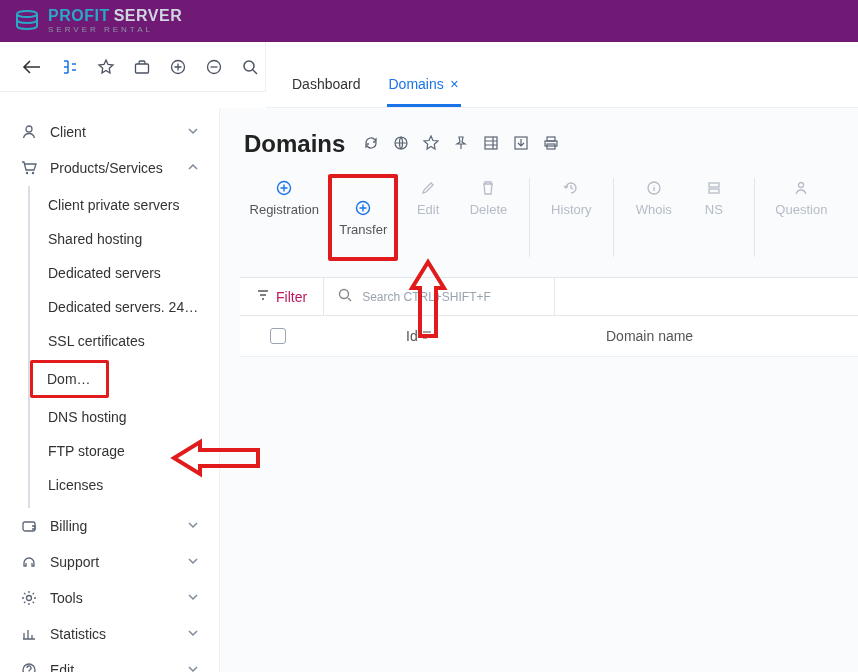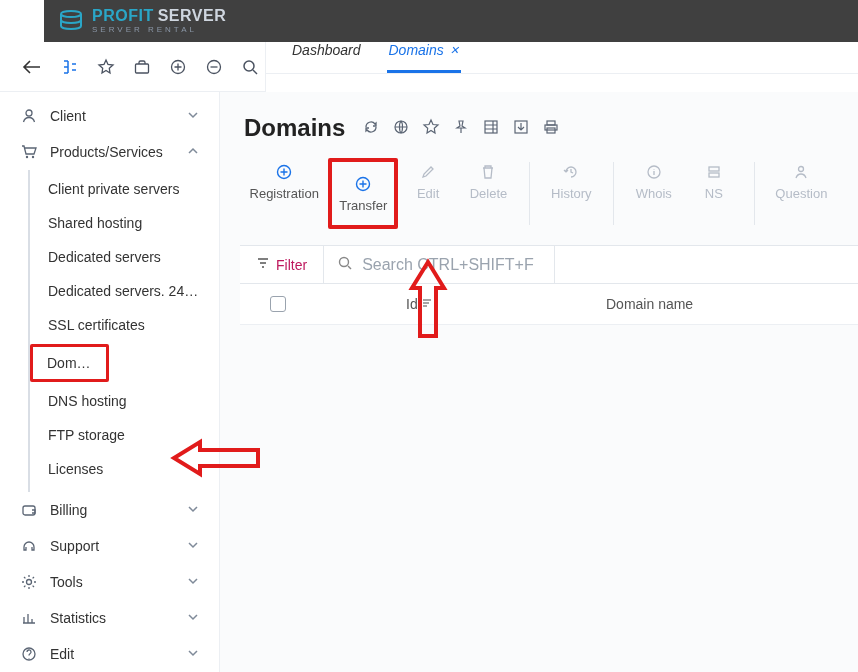--- a/index.html
+++ b/index.html
@@ -7,26 +7,25 @@
     margin: 0;
     font-family: -apple-system, BlinkMacSystemFont, "Segoe UI", Arial, sans-serif;
     font-size: 14px;
     color: #333;
     background: #fff;
     width: 858px;
     height: 672px;
     overflow: hidden;
   }
   .topbar {
-    background: #404040;
+    background: #701a75;
     height: 42px;
     display: flex;
     align-items: center;
     padding: 0 14px;
-    margin-left: 44px;
   }
   .logo { display: flex; align-items: center; gap: 8px; }
   .logo-icon { color: #2aa6c7; }
   .logo-text { display:flex; flex-direction:column; line-height:1; }
   .logo-main { font-weight:700; font-size:16px; letter-spacing:0.5px; }
   .logo-main .p1 { color:#2aa6c7; }
   .logo-main .p2 { color:#cfd6df; margin-left:4px; }
   .logo-sub { font-size:8px; letter-spacing:3px; color:#8a96a6; margin-top:2px; font-weight:500;}
   .iconbar {
     height: 50px;
@@ -111,21 +110,21 @@
     color:#555; cursor:pointer;
     min-width:60px;
   }
   .tbtn.disabled { color:#b5bcc7; }
   .tbtn .ticon { height:20px; display:flex; align-items:center; justify-content:center; margin-bottom:4px;}
   .tbtn .tlabel { font-size:13px; }
   .tbtn.blue .ticon { color:#1a73e8; }
   .tbtn.framed {
     border:4px solid #e11b1b;
     border-radius:2px;
-    padding:12px 10px;
+    padding:20px 10px;
   }
   .vdiv { width:1px; background:#e3e7ec; margin:4px 10px; align-self:stretch;}
   .filterbar {
     display:flex; align-items:stretch;
     border-top:1px solid #e3e7ec;
     border-bottom:1px solid #e3e7ec;
     background:#fff;
     margin: 6px 0 0 20px;
   }
   .filterbtn {
@@ -135,21 +134,21 @@
     color:#be185d; cursor:pointer;
   }
   .searchbox {
     display:flex; align-items:center; gap:8px;
     padding:0 14px;
     color:#888;
     border-right:1px solid #e3e7ec;
   }
   .searchbox input {
     border:none; outline:none; background:transparent;
-    font-size:16px; color:#333; width:180px;
+    font-size:12px; color:#333; width:180px;
   }
   .searchbox input::placeholder { color:#9aa3ae; }
   .tablehead {
     display:flex; align-items:center;
     padding:12px 0 12px 30px;
     border-bottom:1px solid #eceff3;
     color:#555;
     margin-left:20px;
     background:#fff;
   }
@@ -222,21 +221,21 @@
         </svg>
       </span>
   <span class="ic" style="margin-left:auto">
         <svg width="16" height="16" viewBox="0 0 16 16">
           <circle cx="7" cy="7" r="5" fill="none" stroke="#4a5260" stroke-width="1.5"></circle>
           <path d="M11 11l4 4" stroke="#4a5260" stroke-width="1.5"></path>
         </svg>
       </span>
 </div>
 
-<div class="tabs" style="margin-left:266px; margin-top:0; height:32px;font-style:italic;">
+<div class="tabs" style="margin-left:266px; margin-top:0; height:66px;">
   <div class="tab">
     <span>Dashboard</span>
   </div>
   <div class="tab active">
     <span>Domains</span>
     <span class="close">✕</span>
   </div>
 </div>
 <div style="clear:both"></div>
 </div>

